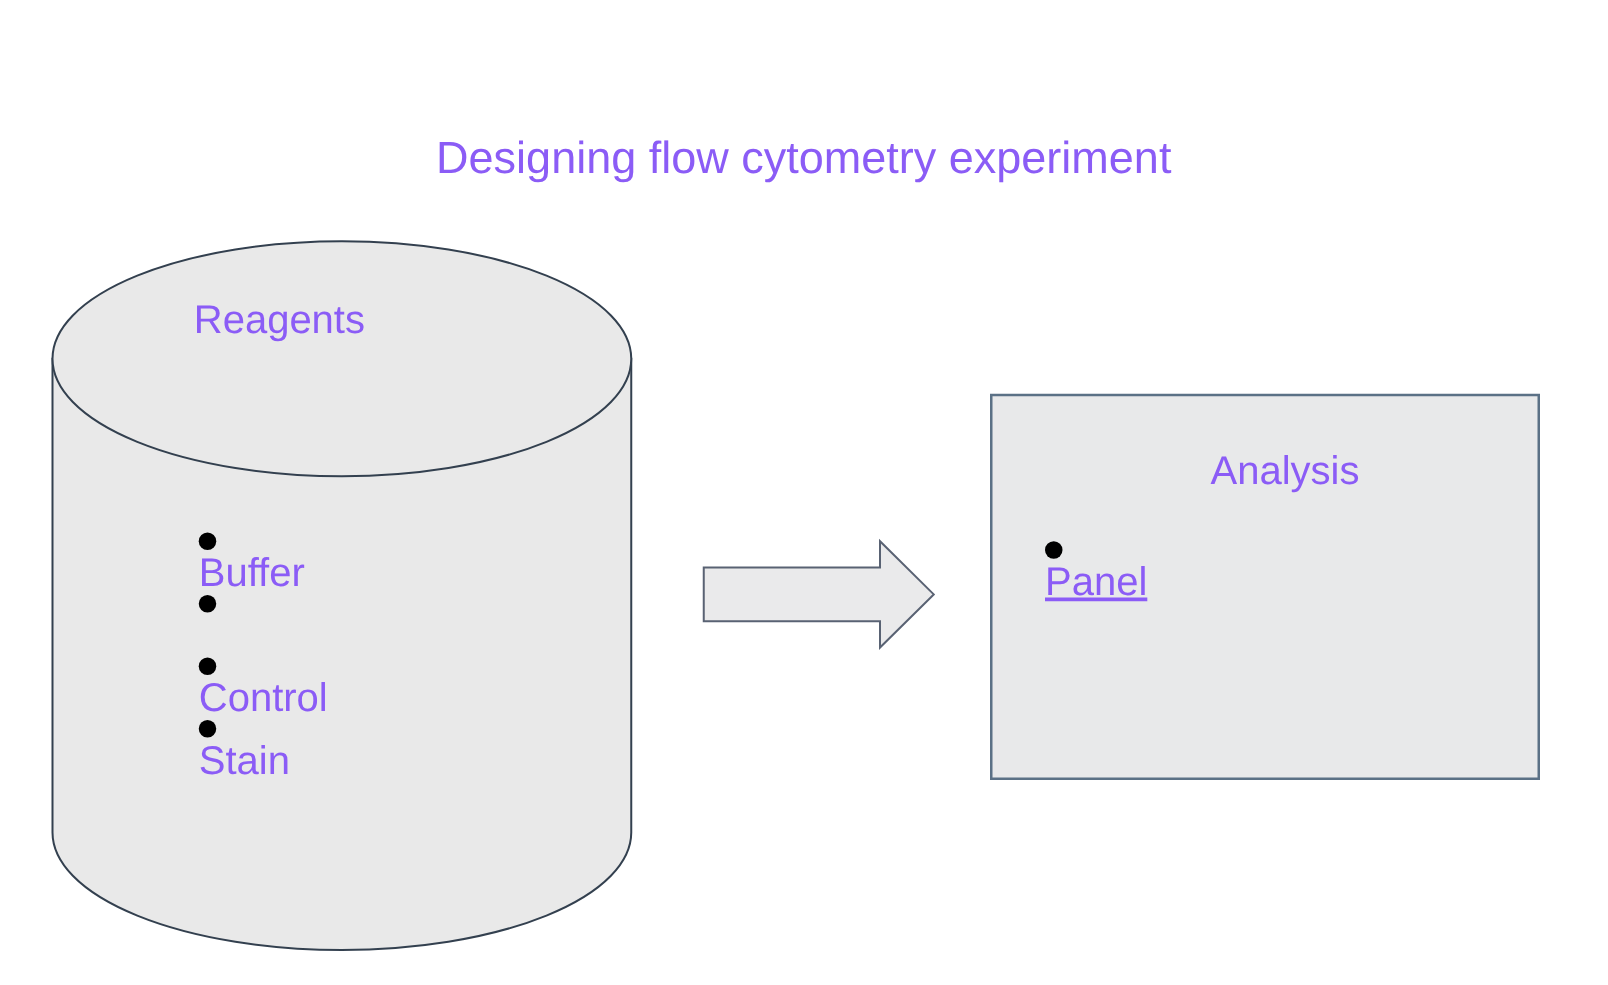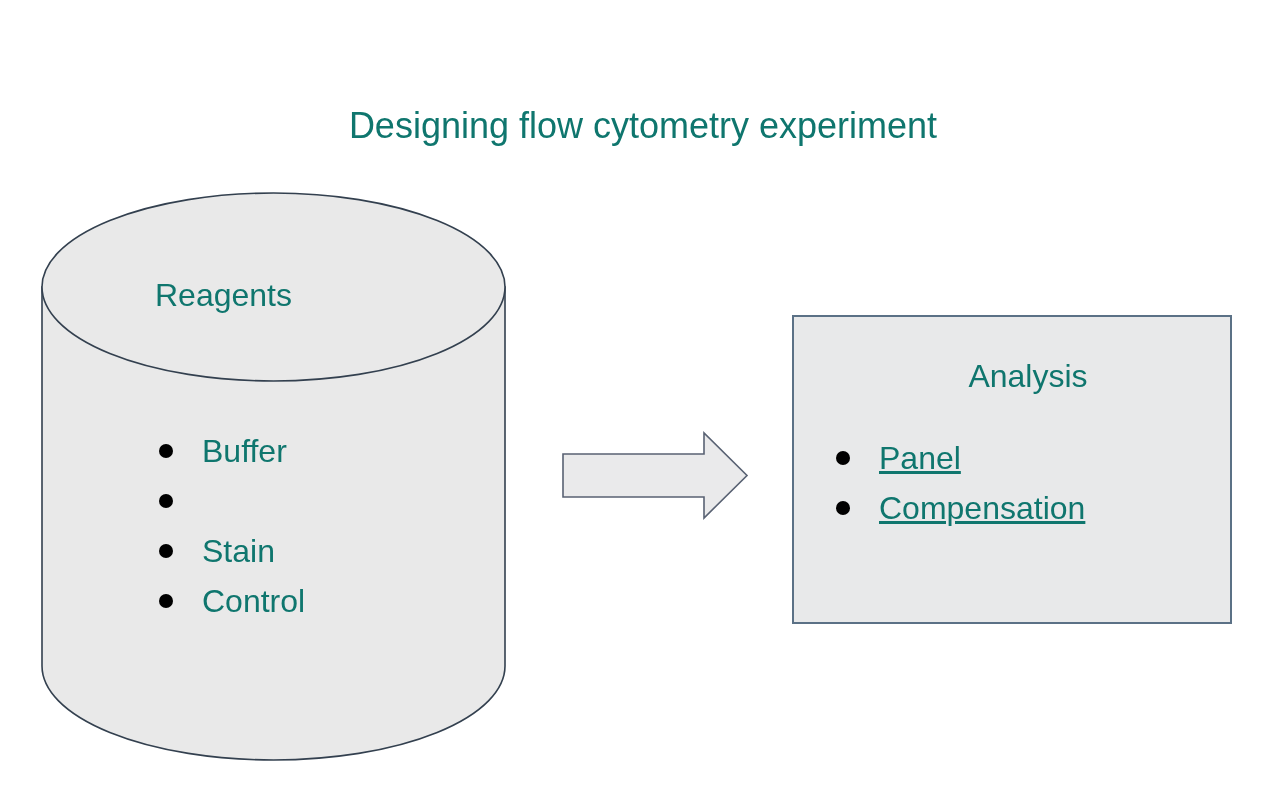--- a/index.html
+++ b/index.html
@@ -2,21 +2,21 @@
 <html><head>
 <meta charset="utf-8">
 <style>
   html, body { margin: 0; padding: 0; background: #ffffff; }
   .canvas {
     position: relative;
     width: 1286px;
     height: 788px;
     background: #ffffff;
     font-family: "Liberation Sans", sans-serif;
-    color: #0f766e;
+    color: #8b5cf6;
     overflow: hidden;
   }
   svg.shape-layer {
     position: absolute;
     left: 0; top: 0;
     width: 1286px; height: 788px;
   }
   .cyl-outline { stroke-width: 1.6; }
   .box-outline { stroke-width: 2; }
   .arrow-outline { stroke-width: 1.6; }
@@ -28,33 +28,33 @@
     text-align: center;
     font-size: 36px;
     line-height: 40px;
     white-space: nowrap;
   }
   .cyl-heading {
     position: absolute;
     left: 155px; top: 230px;
     font-size: 32px;
     line-height: 50px;
-    margin-top: 40px;
   }
   .bullet-list {
     position: absolute;
   }
   .cyl-list  { left: 159px; top: 426px; }
   .ana-list  { left: 836px; top: 433px; text-decoration: underline; }
   .bullet-row {
     display: flex;
-    align-items: center;
+    align-items: flex-start;
     height: 50px;
     font-size: 32px;
     white-space: nowrap;
+    flex-direction: column;
   }
   .dot {
     width: 14px; height: 14px;
     border-radius: 50%;
     background: #000000;
     margin-right: 29px;
     flex: none;
   }
   .ana-heading {
     position: absolute;
@@ -91,34 +91,30 @@
   <div class="bullet-list cyl-list">
     <div class="bullet-row">
       <span class="dot"></span>
       <span>Buffer</span>
     </div>
     <div class="bullet-row">
       <span class="dot"></span>
     </div>
     <div class="bullet-row">
       <span class="dot"></span>
-      <span>Stain</span>
+      <span>Control</span>
     </div>
     <div class="bullet-row">
       <span class="dot"></span>
-      <span>Control</span>
+      <span>Stain</span>
     </div>
   </div>
 
   <div class="ana-heading">Analysis</div>
 
   <div class="bullet-list ana-list">
     <div class="bullet-row">
       <span class="dot"></span>
       <span>Panel</span>
     </div>
-    <div class="bullet-row">
-      <span class="dot"></span>
-      <span>Compensation</span>
-    </div>
   </div>
 
 </div>
 
 </body></html>

